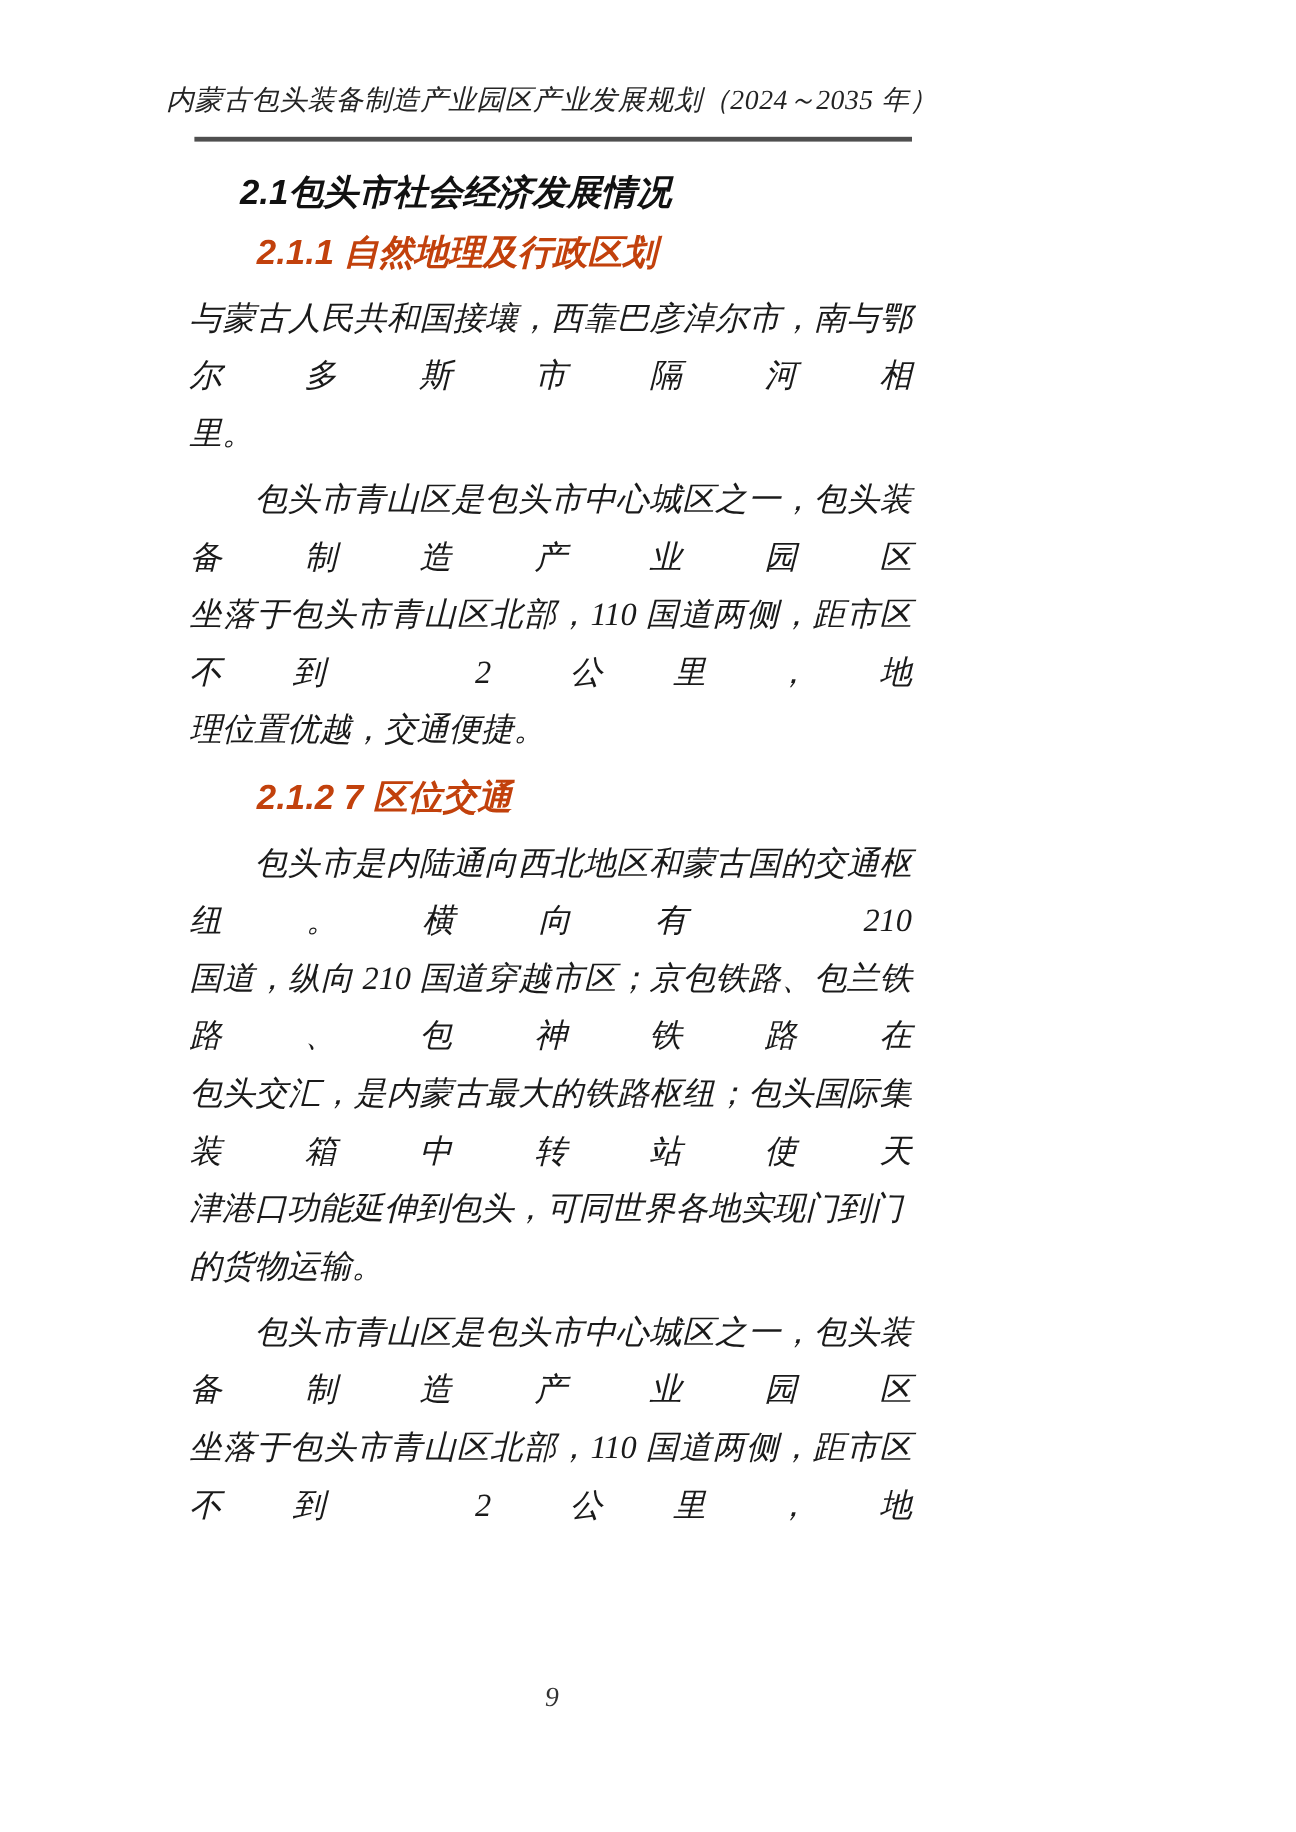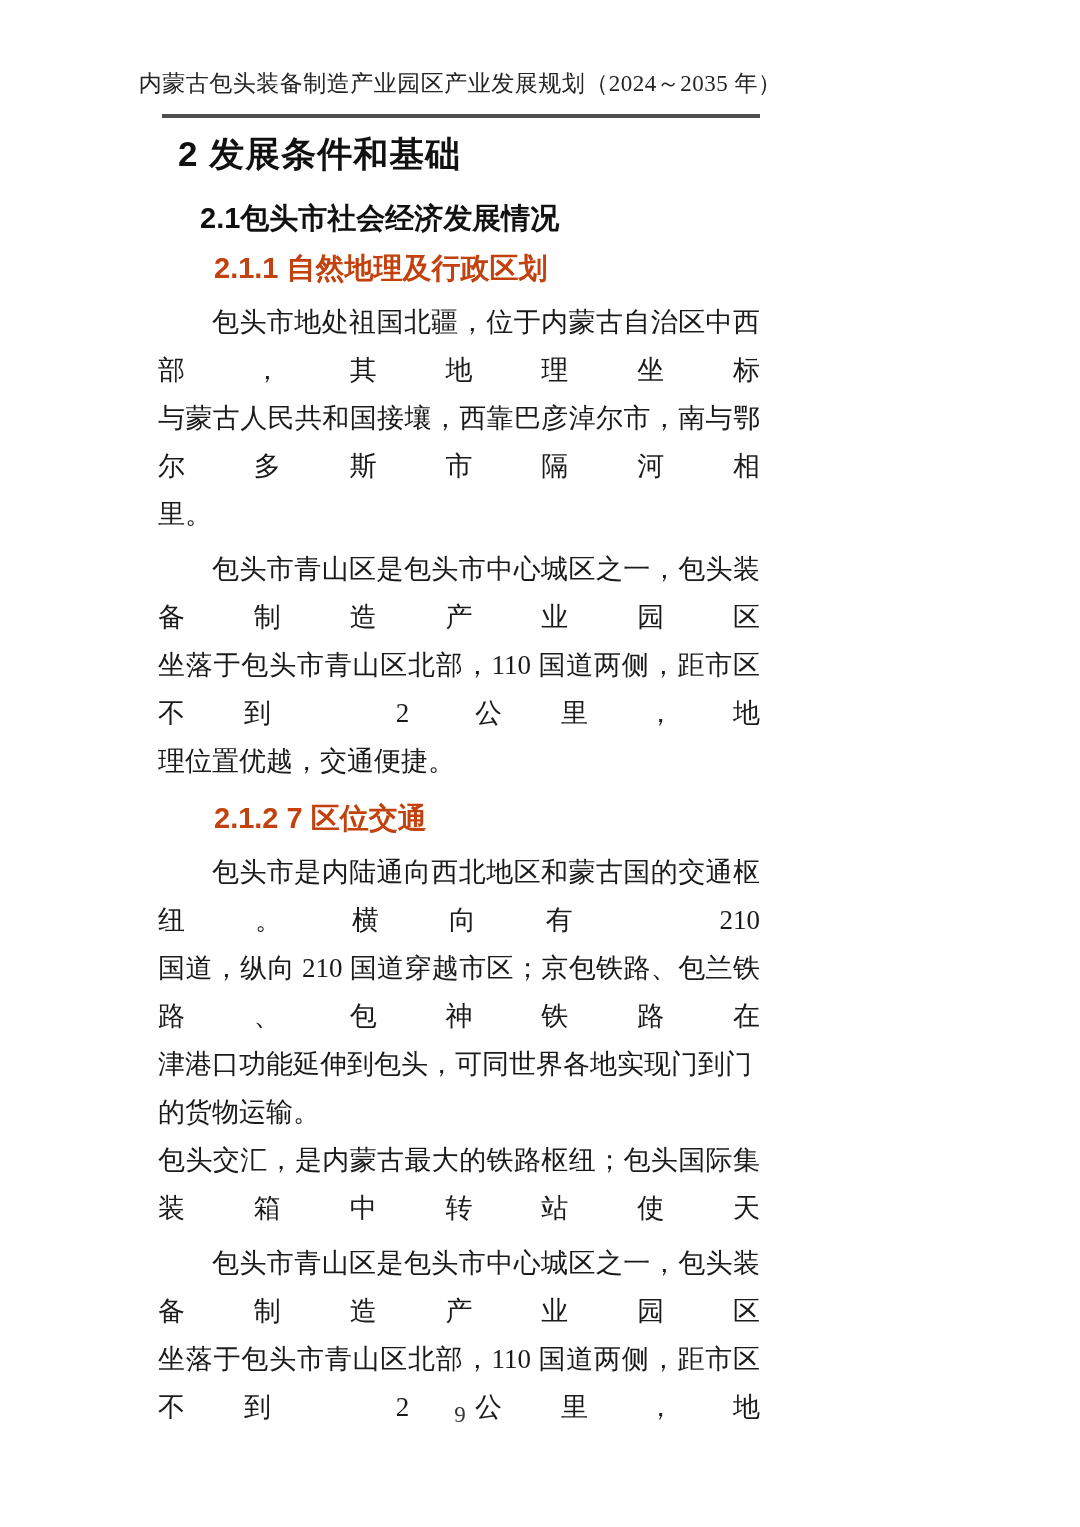--- a/index.html
+++ b/index.html
@@ -10,20 +10,21 @@
   html,body{margin:0;padding:0;}
   body{background:#ffffff;}
   .page{
     position:relative;
     width:920px;
     height:1527px;
     background:var(--page-bg);
     font-family:"Liberation Serif","DejaVu Serif",serif;
     color:var(--text-color);
     overflow:hidden;
+    font-style:italic;
   }
   .header-title{
     padding-top:70px;
     font-size:23px;
     line-height:28px;
     text-align:center;
     letter-spacing:0.5px;
     color:#242424;
   }
   .header-rule{
@@ -95,39 +96,37 @@
 </head>
 <body>
 
 <div class="page">
   <div>
     <div class="header-title">内蒙古包头装备制造产业园区产业发展规划（2024～2035 年）</div>
     <div class="header-rule"></div>
   </div>
 
   <div class="doc-body" id="document-body">
-      <div class="h1">2  发展条件和基础</div>
       <div class="h2">2.1包头市社会经济发展情况</div>
       <div class="h3">2.1.1 自然地理及行政区划</div>
       <div class="para">
-        <div class="line first">包头市地处祖国北疆，位于内蒙古自治区中西部，其地理坐标</div>
         <div class="line">与蒙古人民共和国接壤，西靠巴彦淖尔市，南与鄂尔多斯市隔河相</div>
         <div class="line last">里。</div>
       </div>
       <div class="para">
         <div class="line first">包头市青山区是包头市中心城区之一，包头装备制造产业园区</div>
         <div class="line">坐落于包头市青山区北部，110 国道两侧，距市区不到 2 公里，地</div>
         <div class="line last">理位置优越，交通便捷。</div>
       </div>
       <div class="h3">2.1.2 7 区位交通</div>
       <div class="para">
         <div class="line first">包头市是内陆通向西北地区和蒙古国的交通枢纽。横向有 210</div>
         <div class="line">国道，纵向 210 国道穿越市区；京包铁路、包兰铁路、包神铁路在</div>
+        <div class="line">包头交汇，是内蒙古最大的铁路枢纽；包头国际集装箱中转站使天</div>
         <div class="line last">津港口功能延伸到包头，可同世界各地实现门到门的货物运输。</div>
-        <div class="line">包头交汇，是内蒙古最大的铁路枢纽；包头国际集装箱中转站使天</div>
       </div>
       <div class="para">
         <div class="line first">包头市青山区是包头市中心城区之一，包头装备制造产业园区</div>
         <div class="line">坐落于包头市青山区北部，110 国道两侧，距市区不到 2 公里，地</div>
       </div>
     </div>
 
   <div class="footer">
     <span>9</span>
   </div>

